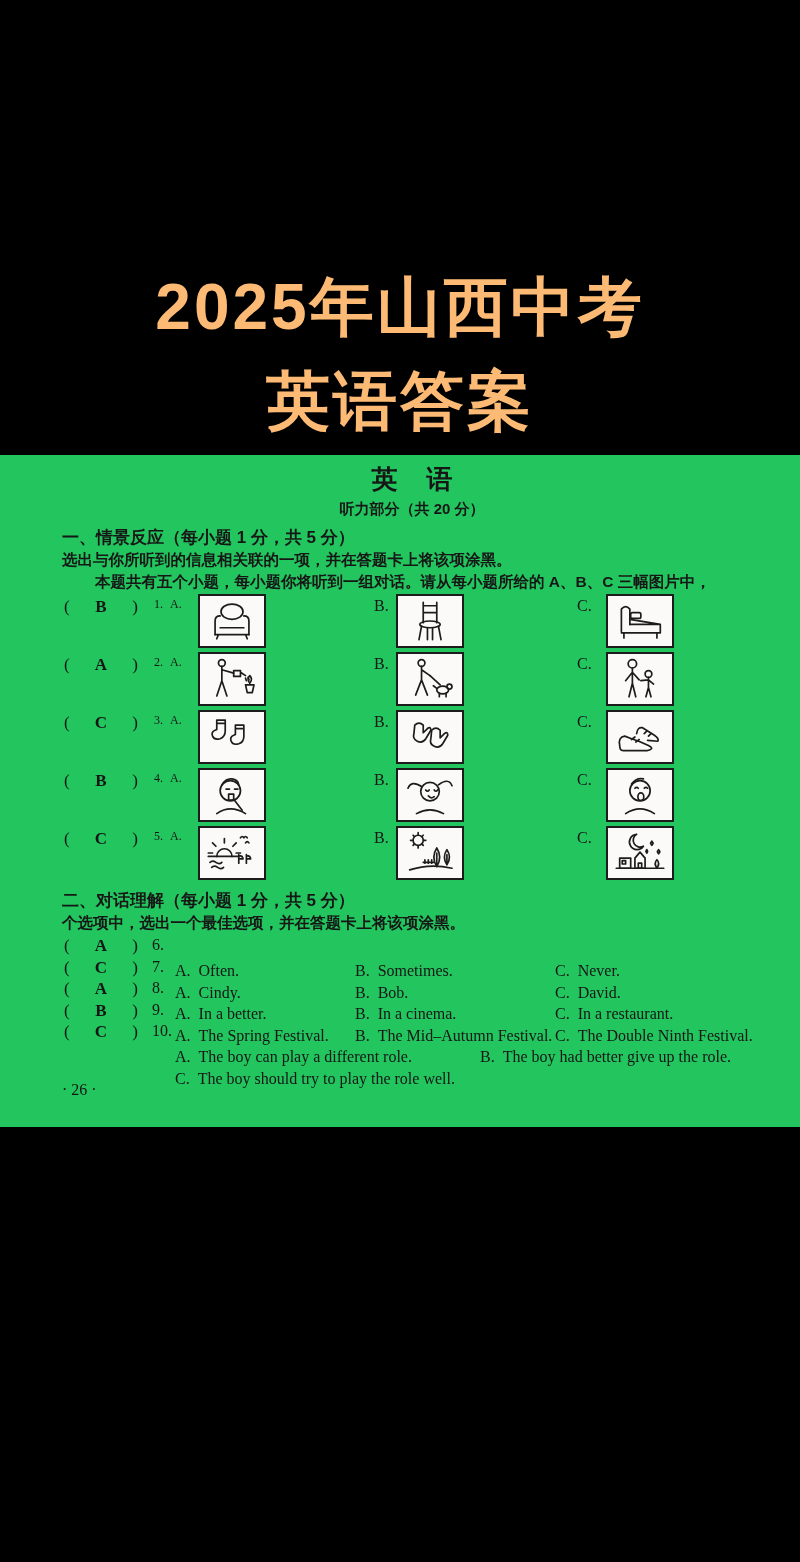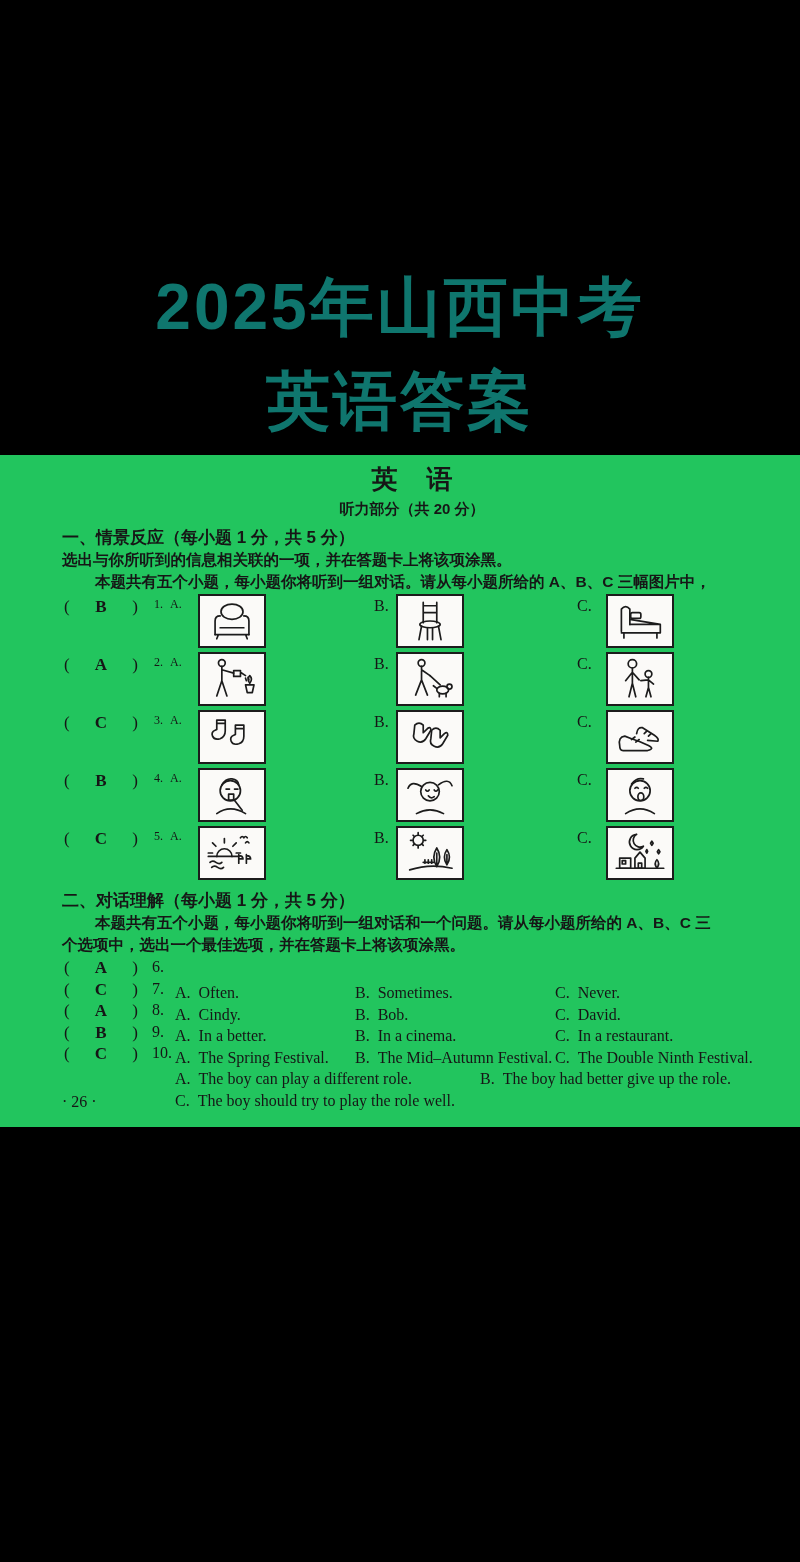--- a/index.html
+++ b/index.html
@@ -7,21 +7,21 @@
     width:800px;height:1562px;
     background:#000;
     position:relative;
     font-family:"Liberation Sans",sans-serif;
     overflow:hidden;
   }
   
   .banner-line{
     position:absolute;left:0;width:800px;
     text-align:center;
-    color:#0f766e;
+    color:#fdba74;
     font-weight:bold;
     font-size:64px;
     letter-spacing:3px;
     line-height:1.1;
   }
   .banner-line.l1{top:272px;}
   .banner-line.l2{top:366px;}
   
   .paper{
     position:absolute;top:455px;left:0;
@@ -88,21 +88,21 @@
   .trow .ansbox{top:0;}
   .num2{position:absolute;left:90px;top:0;}
   .opt2{position:absolute;top:0;white-space:nowrap;margin-top:26px;}
   .opt2 .otext{margin-left:8px;}
   .opt2.cA{left:113px;}
   .opt2.cB{left:293px;}
   .opt2.cC{left:493px;}
   .opt2.cB10{left:418px;}
   .trow.wrapline .opt2{left:113px;}
   .pagenum{
-    margin-top:6px;
+    margin-top:16px;
     font-family:"Liberation Serif",serif;
     font-size:16px;
   }
 </style>
 </head>
 <body>
 
 <div class="banner-line l1">2025年山西中考</div>
 <div class="banner-line l2">英语答案</div>
 
@@ -295,21 +295,20 @@
           <path d="M26 44 V32 l6-7 6 7 v12 z"></path>
           <rect x="30" y="38" width="4" height="6"></rect>
           <path d="M52 44 q-4-6 0-10 q4 4 0 10"></path>
           <path d="M4 44 h56"></path>
         </svg>
       </span>
     </div>
   </div>
 
   <div class="sec-head">二、对话理解（每小题 1 分，共 5 分）</div>
-  <div class="para indent">本题共有五个小题，每小题你将听到一组对话和一个问题。请从每小题所给的 A、B、C 三</div>
   <div class="para">个选项中，选出一个最佳选项，并在答题卡上将该项涂黑。</div>
 
   <div class="trows">
 
     <div class="trow">
       <span class="ansbox">
         <span>(</span>
           <span class="letter">A</span>
           <span>)</span>
       </span>

